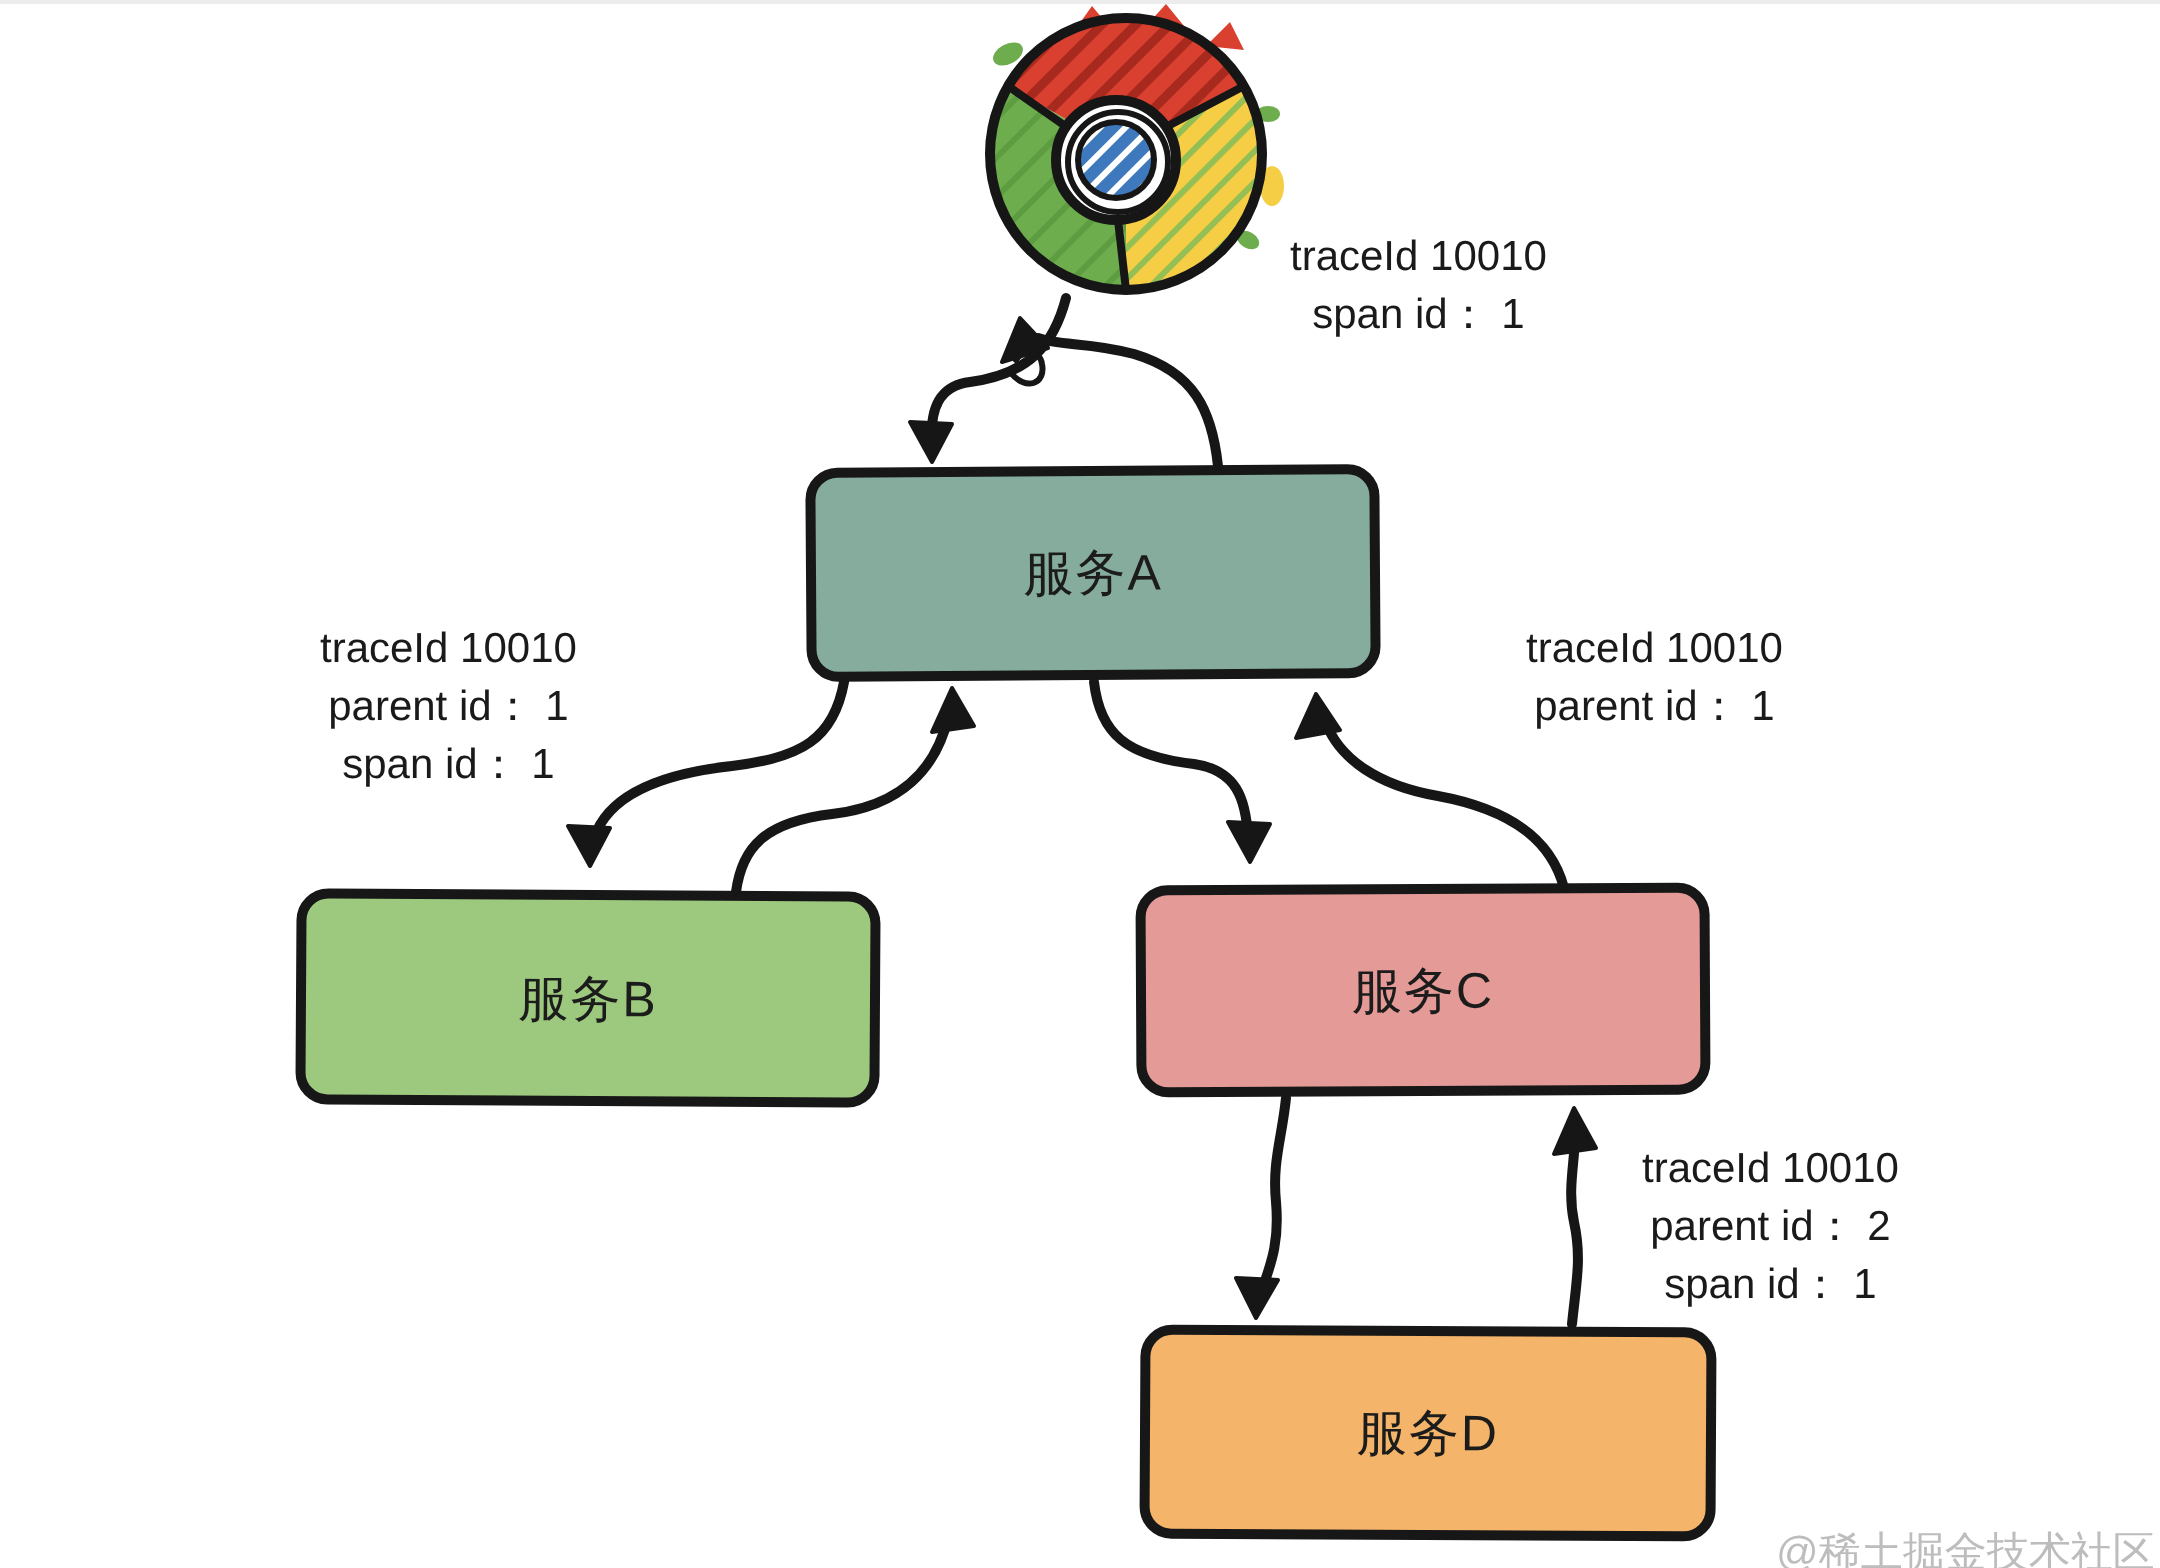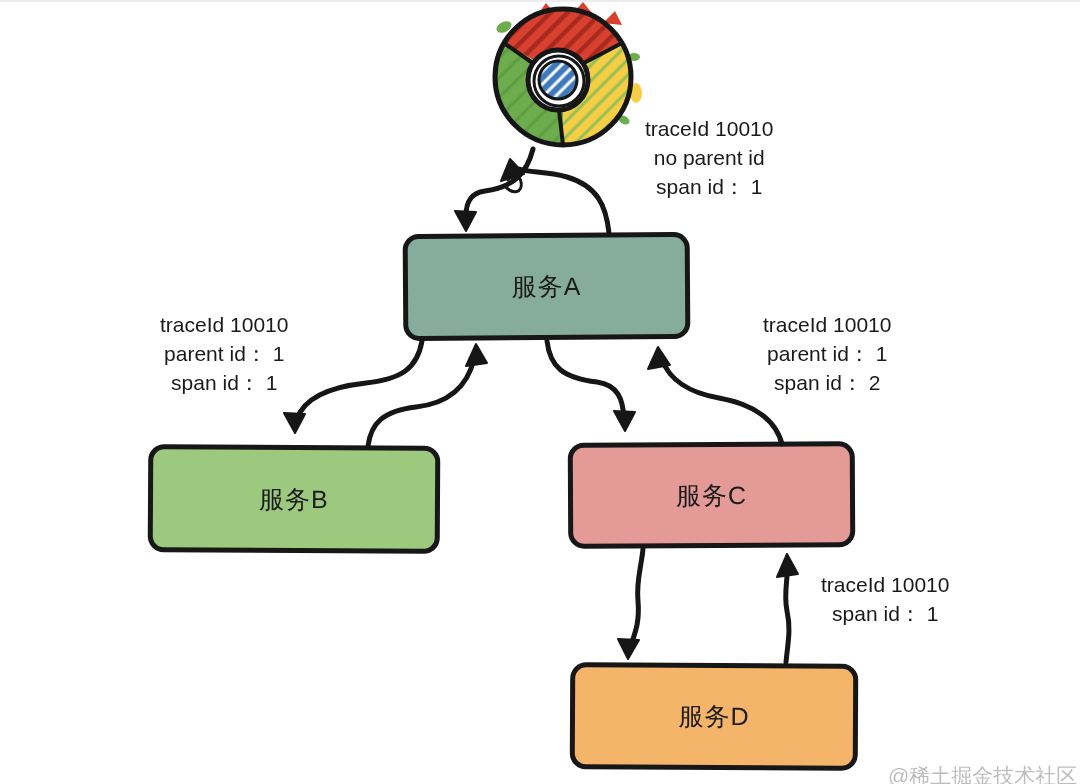--- a/index.html
+++ b/index.html
@@ -50,35 +50,34 @@
   </div>
   <div class="node node-c">
     <span>服务C</span>
   </div>
   <div class="node node-d">
     <span>服务D</span>
   </div>
 
   <div class="annotation ann-client">
     <div>traceId 10010</div>
-    <div>no parent id</div>
     <div>span id： 1</div>
   </div>
   <div class="annotation ann-b">
     <div>traceId 10010</div>
     <div>parent id： 1</div>
     <div>span id： 1</div>
   </div>
   <div class="annotation ann-c">
     <div>traceId 10010</div>
     <div>parent id： 1</div>
-    <div>span id： 2</div>
   </div>
   <div class="annotation ann-d">
     <div>traceId 10010</div>
+    <div>parent id： 2</div>
     <div>span id： 1</div>
   </div>
 
   <div class="watermark">@稀土掘金技术社区</div>
 
   <svg class="svg-layer" width="1080" height="784" viewBox="0 0 1080 784">
     <defs>
       <pattern id="redHatch" patternUnits="userSpaceOnUse" width="12" height="12" patternTransform="rotate(45)">
         <rect width="12" height="12" fill="#D9402F"></rect>
         <line x1="2" y1="0" x2="2" y2="12" stroke="#A82A1E" stroke-width="5"></line>

